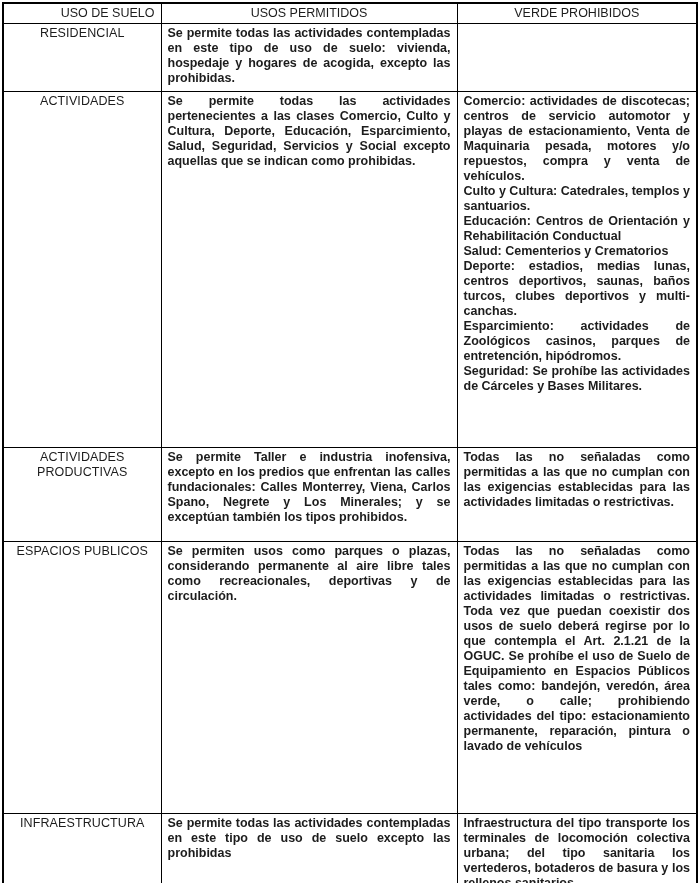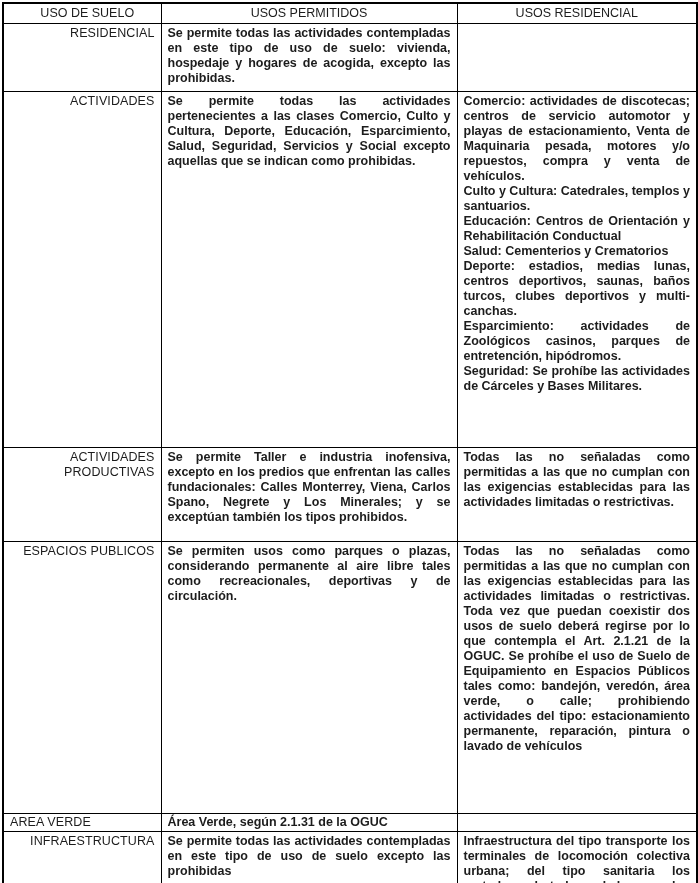--- a/index.html
+++ b/index.html
@@ -40,26 +40,26 @@
     overflow: hidden;
   }
   table.landuse th {
     font-weight: normal;
     text-align: center;
     height: 18px;
     padding-top: 2px;
     padding-bottom: 2px;
   }
   table.landuse th.th-left {
-    text-align: center;
+    text-align: right;
     padding-left: 16px;
   }
   td.uso {
     vertical-align: middle;
-    text-align: right;
+    text-align: center;
     padding-left: 6px;
     padding-right: 4px;
     letter-spacing: 0.1px;
   }
   td.permitidos,
   td.prohibidos {
     text-align: justify;
     white-space: pre-line;
     font-weight: bold;
   }
@@ -84,21 +84,21 @@
   <table class="landuse">
     <colgroup>
       <col class="c1">
       <col class="c2">
       <col class="c3">
     </colgroup>
     <thead>
       <tr>
         <th class="th-left">USO DE SUELO</th>
         <th>USOS PERMITIDOS</th>
-        <th>USOS RESIDENCIAL</th>
+        <th>VERDE PROHIBIDOS</th>
       </tr>
     </thead>
     <tbody>
       <tr class="row-residencial">
         <td class="uso">RESIDENCIAL</td>
         <td class="permitidos">Se permite todas las actividades contempladas en este tipo de uso de suelo: vivienda, hospedaje y hogares de acogida, excepto las prohibidas.</td>
         <td class="prohibidos"></td>
       </tr>
       <tr class="row-equipamiento">
         <td class="uso">ACTIVIDADES</td>
@@ -114,25 +114,20 @@
       <tr class="row-actividades">
         <td class="uso">ACTIVIDADES PRODUCTIVAS</td>
         <td class="permitidos">Se permite Taller e industria inofensiva, excepto en los predios que enfrentan las calles fundacionales: Calles Monterrey, Viena, Carlos Spano, Negrete y Los Minerales; y se exceptúan también los tipos prohibidos.</td>
         <td class="prohibidos">Todas las no señaladas como permitidas a las que no cumplan con las exigencias establecidas para las actividades limitadas o restrictivas.</td>
       </tr>
       <tr class="row-espacios">
         <td class="uso">ESPACIOS PUBLICOS</td>
         <td class="permitidos">Se permiten usos como parques o plazas, considerando permanente al aire libre tales como recreacionales, deportivas y de circulación.</td>
         <td class="prohibidos">Todas las no señaladas como permitidas a las que no cumplan con las exigencias establecidas para las actividades limitadas o restrictivas. Toda vez que puedan coexistir dos usos de suelo deberá regirse por lo que contempla el Art. 2.1.21 de la OGUC. Se prohíbe el uso de Suelo de Equipamiento en Espacios Públicos tales como: bandejón, veredón, área verde, o calle; prohibiendo actividades del tipo: estacionamiento permanente, reparación, pintura o lavado de vehículos</td>
       </tr>
-      <tr class="row-areaverde">
-        <td class="uso">AREA VERDE</td>
-        <td class="permitidos">Área Verde, según 2.1.31 de la OGUC</td>
-        <td class="prohibidos"></td>
-      </tr>
       <tr class="row-infraestructura">
         <td class="uso">INFRAESTRUCTURA</td>
         <td class="permitidos">Se permite todas las actividades contempladas en este tipo de uso de suelo excepto las prohibidas</td>
         <td class="prohibidos">Infraestructura del tipo transporte los terminales de locomoción colectiva urbana; del tipo sanitaria los vertederos, botaderos de basura y los rellenos sanitarios</td>
       </tr>
     </tbody>
   </table>
 </div>
 
 </body></html>

